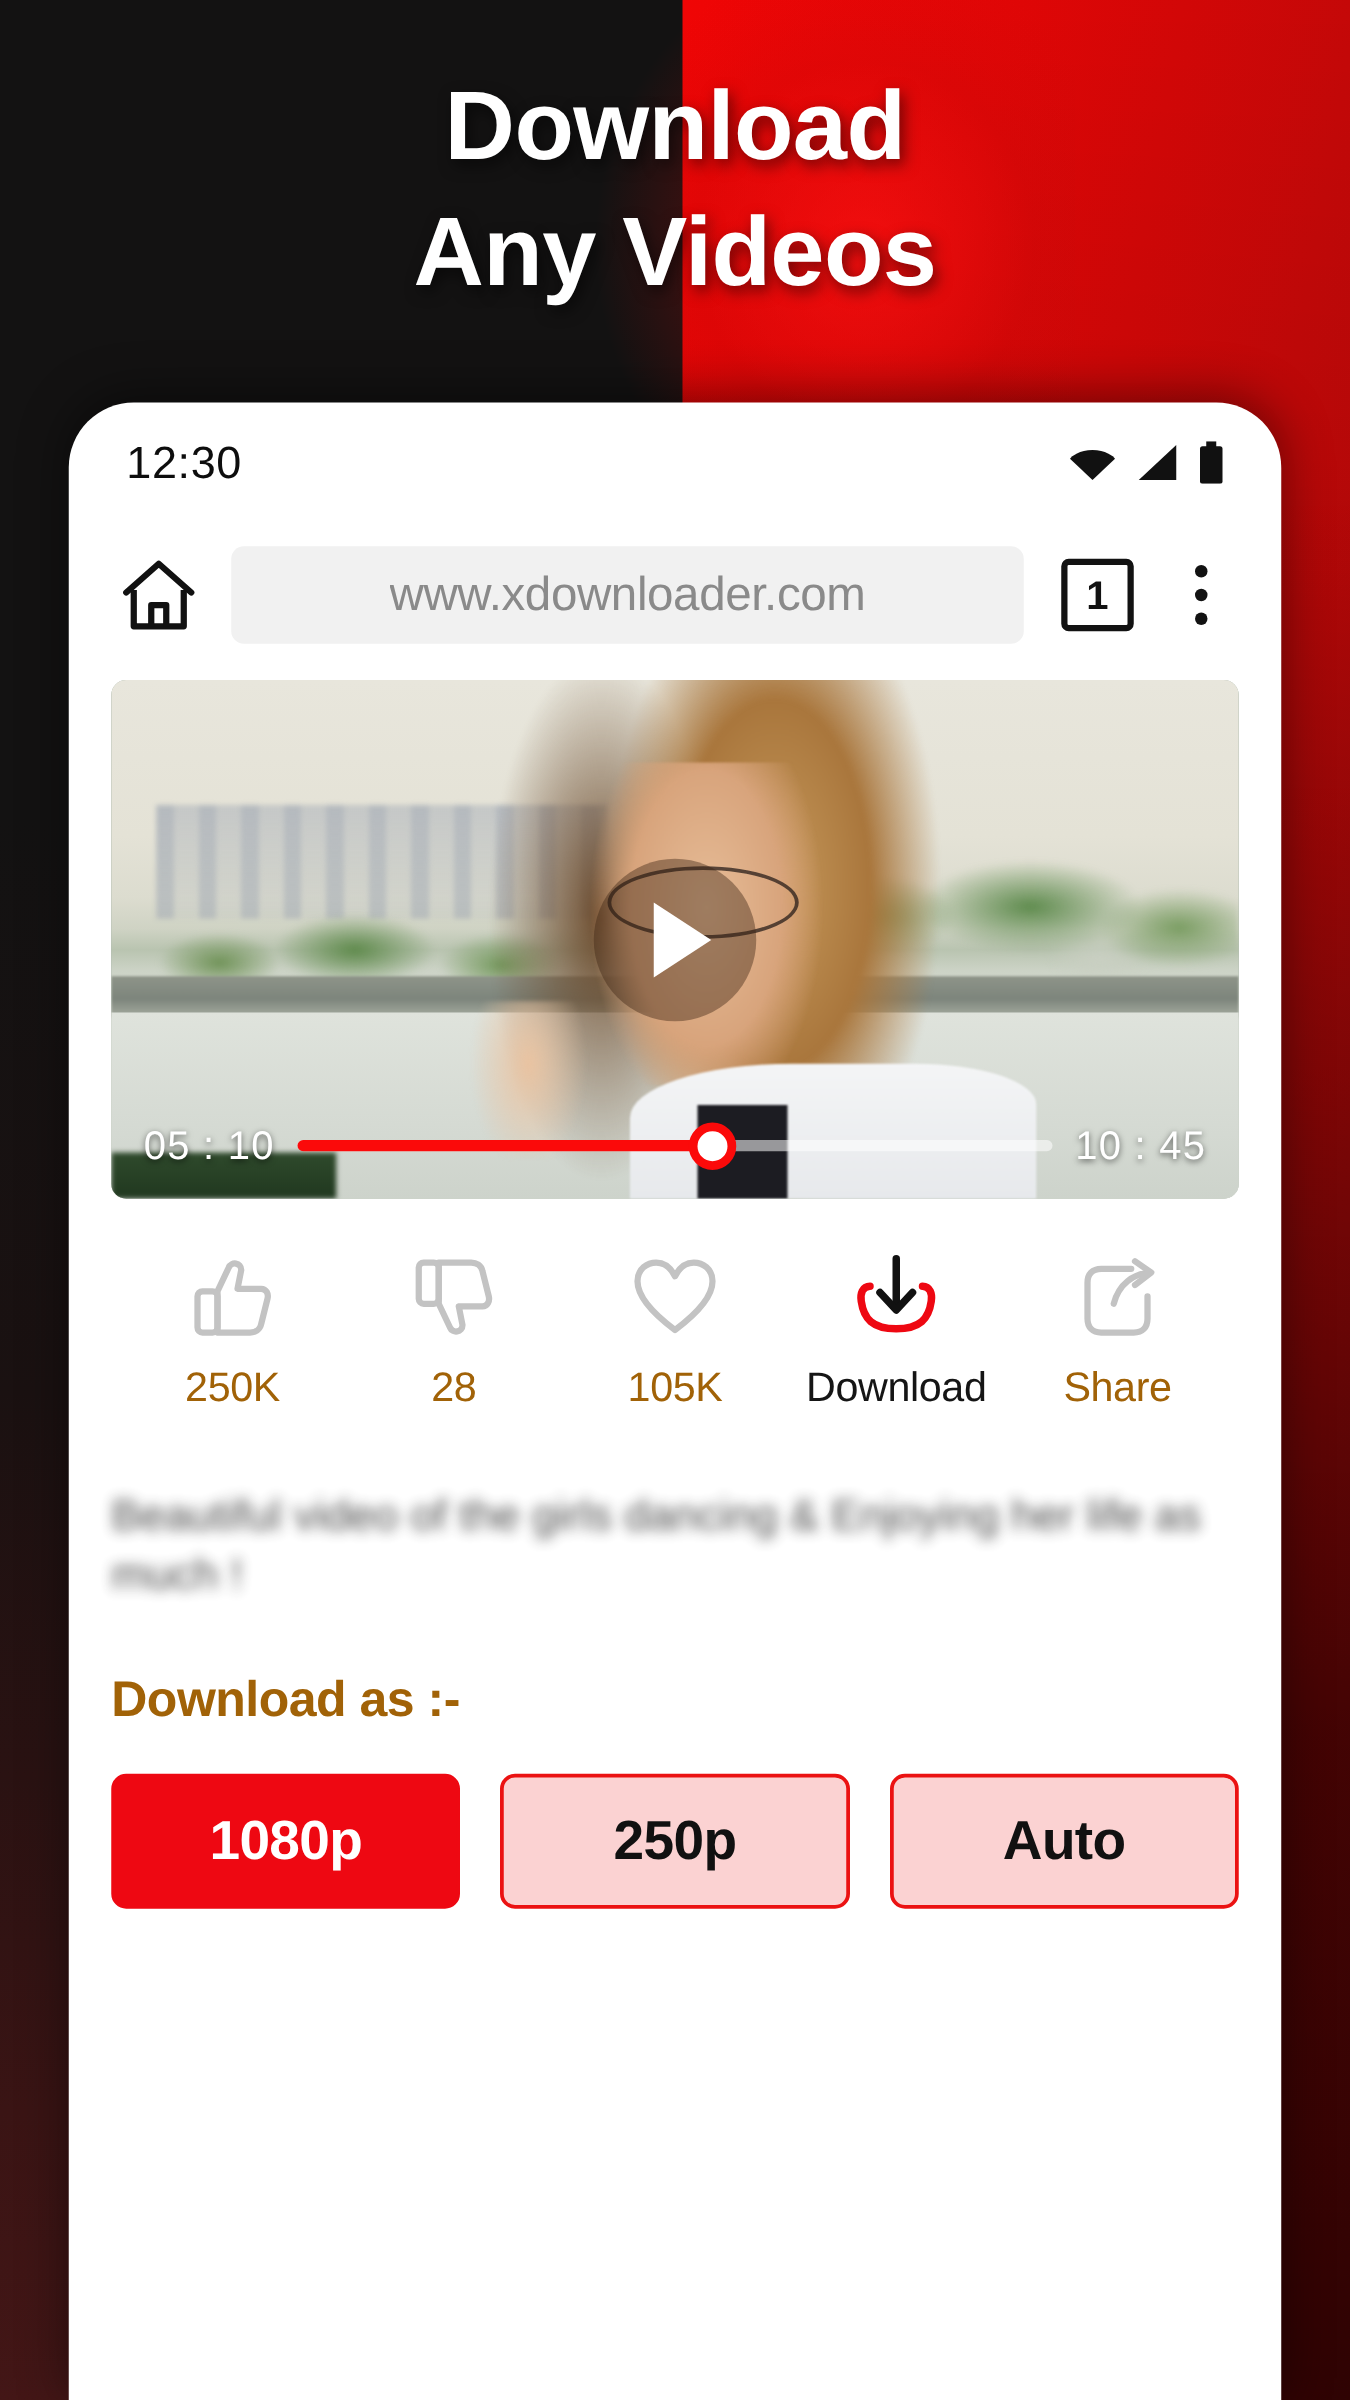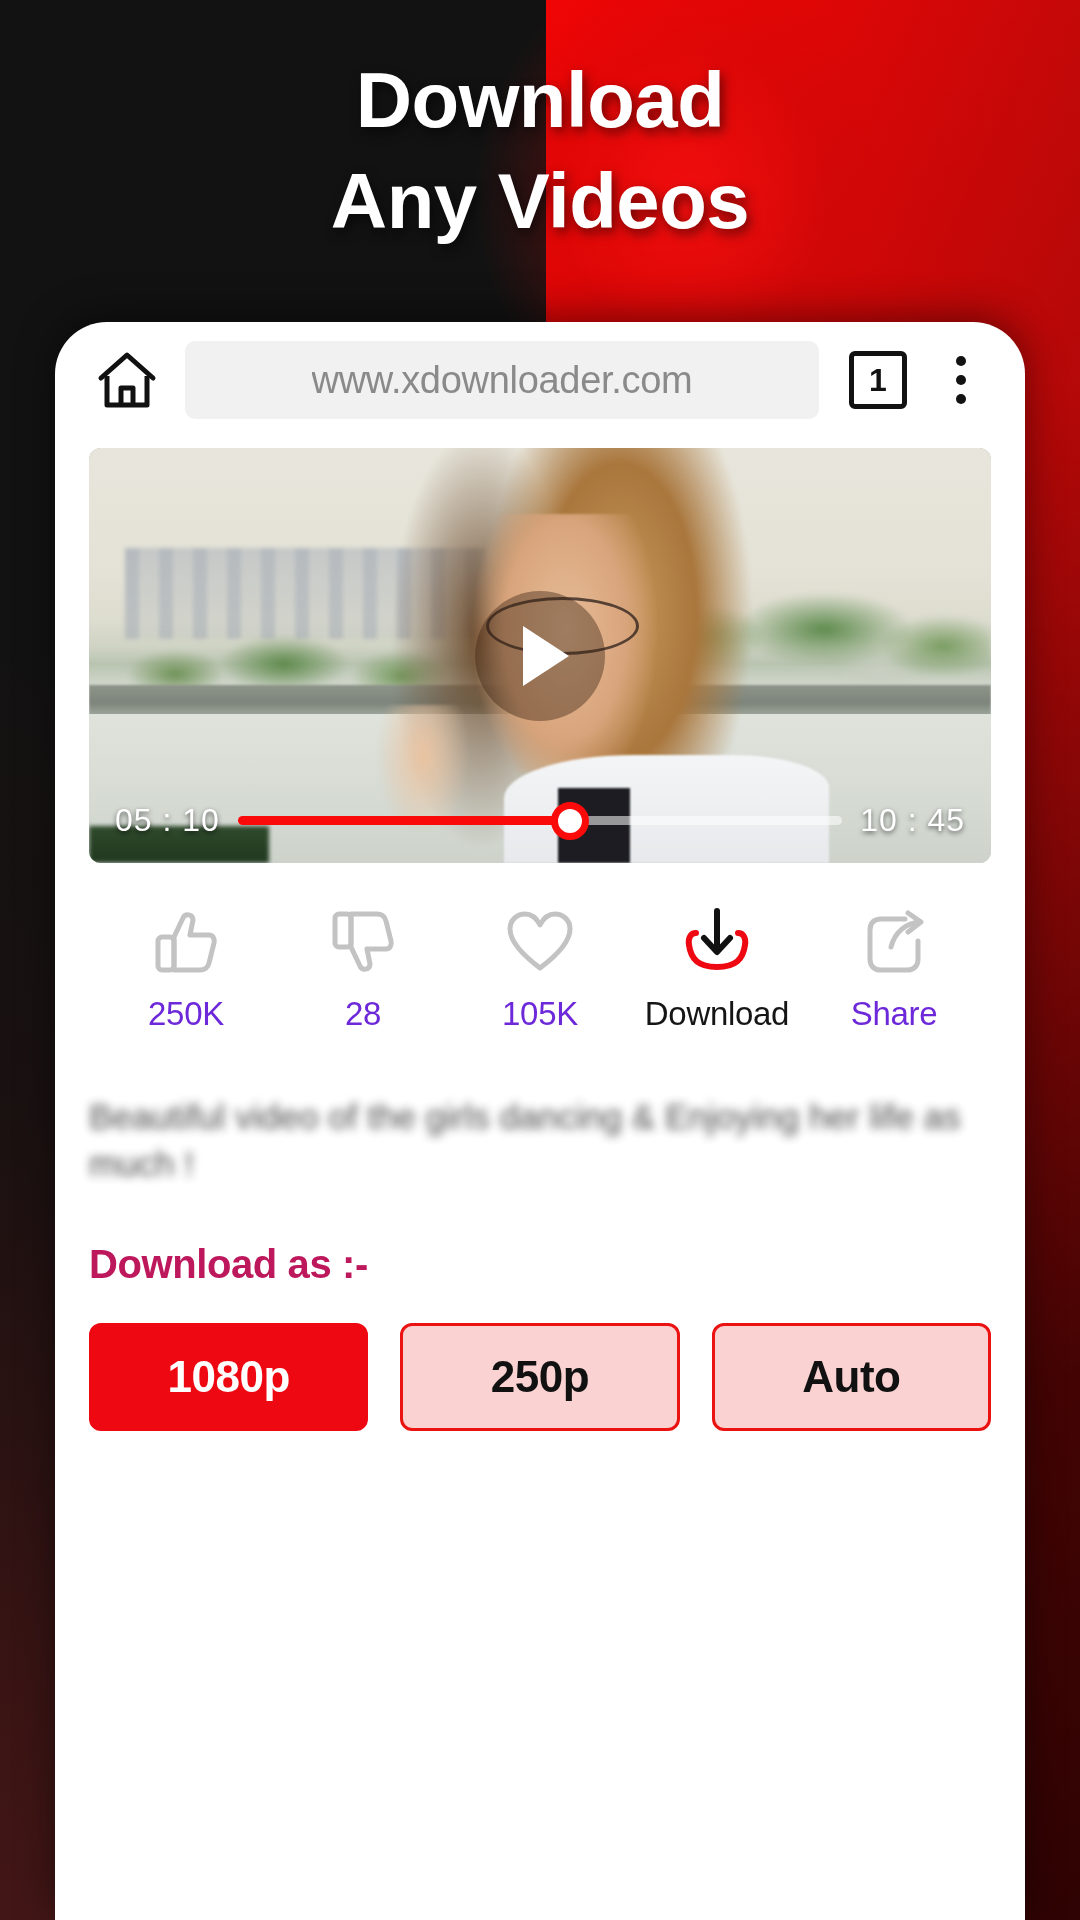--- a/index.html
+++ b/index.html
@@ -215,35 +215,35 @@
     background:#ffffff; border:7px solid #fb0a0a;
   }
 
   
   .actions {
     display:flex; align-items:flex-start; justify-content:space-between;
     padding:42px 56px 0 56px;
   }
   .action { display:flex; flex-direction:column; align-items:center; gap:16px; width:150px; }
   .action-ico { height:74px; display:flex; align-items:center; justify-content:center; }
-  .action-label { font-size:33px; color:#6d28d9; letter-spacing:-0.3px; }
+  .action-label { font-size:33px; color:#a16207; letter-spacing:-0.3px; }
   .action-label.dark { color:#151515; }
 
   
   .desc {
     margin:60px 34px 0 34px;
     font-size:35px; line-height:1.35; color:#2b2b2b;
     filter:blur(5px); opacity:0.85;
     user-select:none;
   }
 
   
   .dl-title {
     margin:54px 0 0 34px;
-    font-size:40px; font-weight:bold; color:#be185d; letter-spacing:-0.4px;
+    font-size:40px; font-weight:bold; color:#a16207; letter-spacing:-0.4px;
   }
   .quality-grid {
     margin:36px 34px 0 34px;
     display:grid; grid-template-columns:repeat(3,1fr);
     gap:28px 32px;
   }
   .q-btn {
     height:108px; border-radius:12px;
     display:flex; align-items:center; justify-content:center;
     font-size:44px; font-weight:bold; letter-spacing:-0.5px;
@@ -262,20 +262,41 @@
   <div class="promo-bg-right"></div>
   <div class="promo-seam-glow"></div>
 
   <div class="headline">
     <span>Download</span>
     <span class="l2">Any Videos</span>
   </div>
 
   <div class="phone">
 
+    <div class="statusbar">
+      <div class="status-time">12:30</div>
+      <div class="status-icons">
+        <span class="ic-wifi">
+          <svg width="38" height="30" viewBox="0 0 38 30">
+              <path d="M19 5 C29 5 36 10 37 12 L19 29 L1 12 C2 10 9 5 19 5 Z" fill="#111"></path>
+            </svg>
+        </span>
+        <span class="ic-signal">
+          <svg width="34" height="30" viewBox="0 0 34 30">
+              <path d="M32 1 L32 29 L2 29 Z" fill="#111"></path>
+            </svg>
+        </span>
+        <span class="ic-batt">
+          <svg width="20" height="34" viewBox="0 0 20 34">
+            <rect x="6" y="0" width="8" height="5" fill="#111"></rect>
+            <rect x="1" y="4" width="18" height="30" rx="2" fill="#111"></rect>
+          </svg>
+        </span>
+      </div>
+    </div>
 
     <div class="toolbar">
       <div class="home-btn">
         <svg width="62" height="60" viewBox="0 0 62 60">
           <path d="M5 28 L31 5 L57 28" fill="none" stroke="#111" stroke-width="5" stroke-linecap="round" stroke-linejoin="round"></path>
           <path d="M11 26 L11 55 L51 55 L51 26" fill="none" stroke="#111" stroke-width="5" stroke-linejoin="round"></path>
           <path d="M25 55 L25 38 L37 38 L37 55" fill="none" stroke="#111" stroke-width="5" stroke-linejoin="round"></path>
         </svg>
       </div>
       <div class="urlbar">

